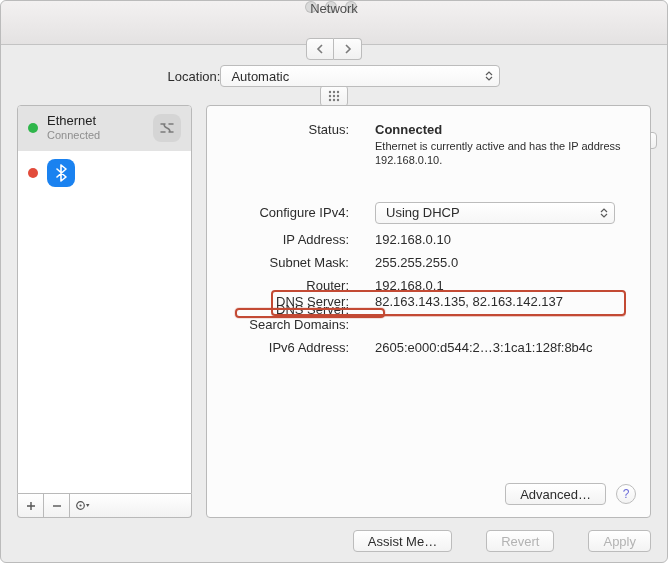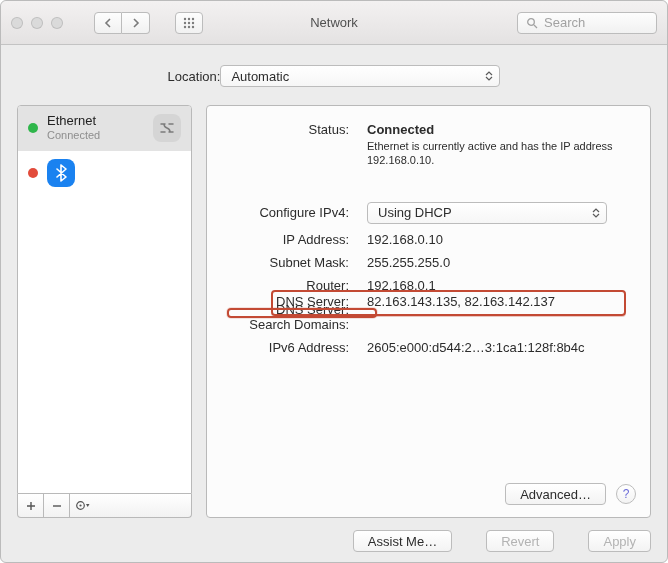--- a/index.html
+++ b/index.html
@@ -35,20 +35,21 @@
   
   .toolbar {
     height: 44px;
     background: linear-gradient(#f3f1f1, #e4e2e2);
     border-bottom: 1px solid #c3c3c3;
     border-top-left-radius: 6px; border-top-right-radius: 6px;
     display: flex; align-items: center;
     padding: 0 10px;
     gap: 25px;
     position: relative;
+    flex-direction: column;
   }
   .traffic-lights { display:flex; gap:8px; align-items:center; margin-right:6px; }
   .tl { width:12px; height:12px; border-radius:50%; border:1px solid rgba(0,0,0,0.12); }
   .tl-close { background:#dadada; }
   .tl-min { background:#dadada; }
   .tl-max { background:#dadada; }
   .nav-group, .grid-btn {
     display:flex;
   }
   .seg-btn, .search-box {
@@ -143,21 +144,21 @@
   
   .details {
     flex:1;
     background:#fcfcfc;
     border:1px solid var(--border);
     border-radius:4px;
     padding: 16px 14px 12px 14px;
     display:flex; flex-direction:column;
     position:relative;
   }
-  .det-row { display:flex; gap:18px; margin-bottom:8px; align-items:flex-start; }
+  .det-row { display:flex; gap:26px; margin-bottom:8px; align-items:flex-start; }
   .det-label { width:128px; text-align:right; color:#2c2c2c; }
   .det-value { flex:1; color:#2c2c2c; }
   .det-desc { font-size:11px; color:#2c2c2c; margin-top:2px; line-height:1.3; max-width:260px; }
   .det-row .popup { min-width: 240px; }
   .hl-box {
     border:2px solid #c34a34;
     border-radius:4px;
     display:inline-flex; padding:3px 6px;
     position:relative;
     box-shadow:0 0 0 1px rgba(195,74,52,0.15);

